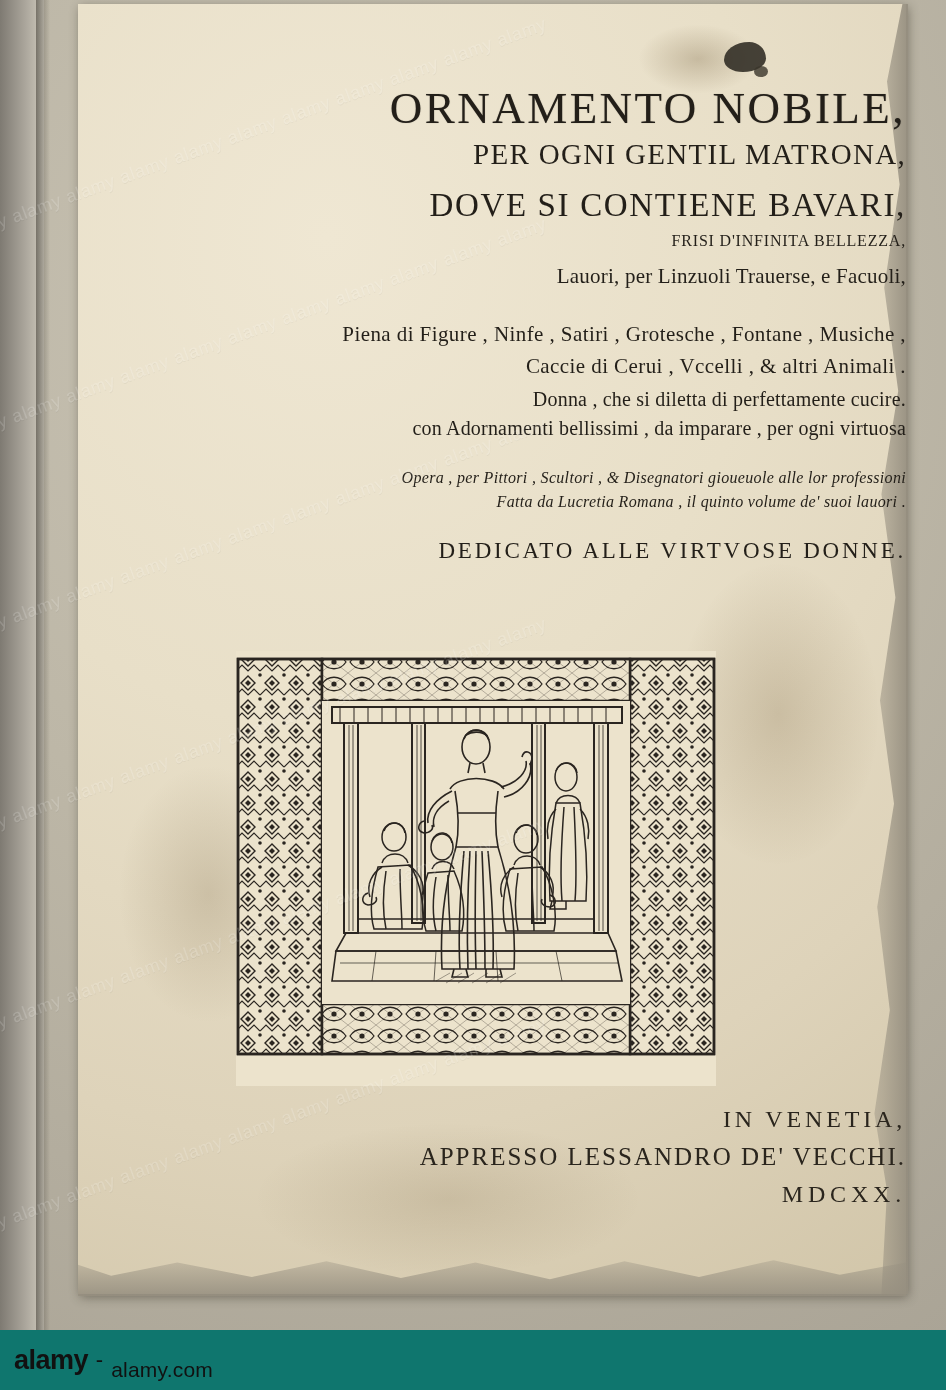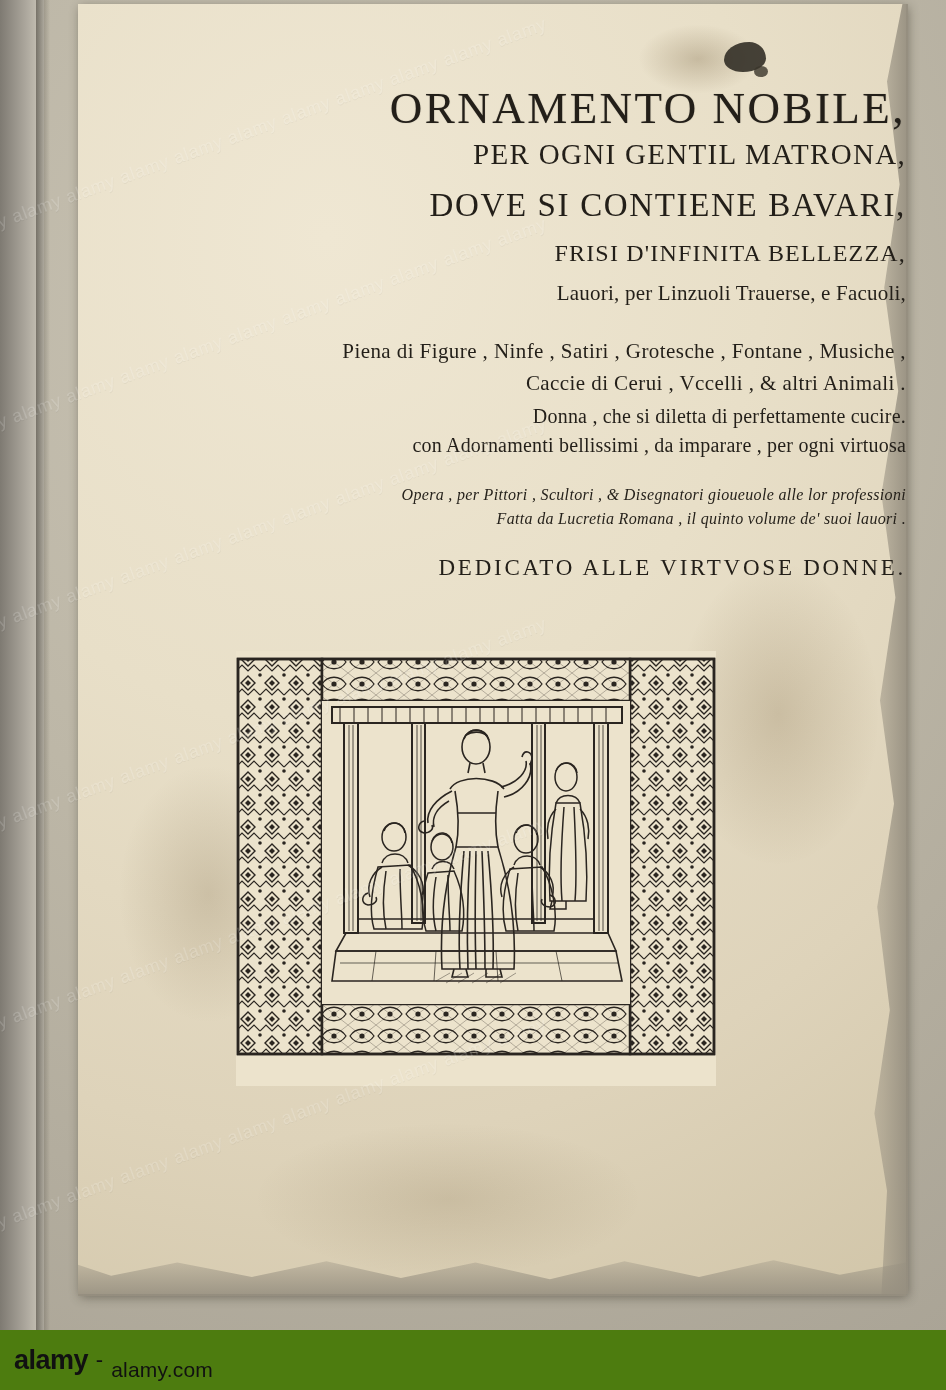--- a/index.html
+++ b/index.html
@@ -132,23 +132,23 @@
     font-size: 29px;
     letter-spacing: .045em;
     margin-top: 4px;
   }
   .l3 {
     font-size: 33px;
     letter-spacing: .05em;
     margin-top: 16px;
   }
   .l4 {
-    font-size: 24px;
+    font-size: 16px;
     letter-spacing: .05em;
-    margin-top: 16px;
+    margin-top: 8px;
   }
   .l5 {
     font-size: 21px;
     letter-spacing: .01em;
     margin-top: 14px;
     font-family: "Liberation Serif", serif;
   }
   .italic-blk {
     margin-top: 30px;
     font-size: 21px;
@@ -203,21 +203,21 @@
   .im2 { font-size: 25px; letter-spacing: .08em; margin-top: 10px; }
   .im3 { font-size: 24px; letter-spacing: .20em; margin-top: 10px; }
 
   
   #watermark-bar {
     position: absolute;
     left: 0;
     top: 1330px;
     width: 946px;
     height: 60px;
-    background: #4d7c0f;
+    background: #0f766e;
     display: flex;
     align-items: center;
     padding-left: 14px;
     box-sizing: border-box;
   }
   #wm-logo {
     font-size: 27px;
     font-weight: bold;
     color: #111111;
     font-family: "Liberation Sans", sans-serif;
@@ -474,20 +474,25 @@
           <line x1="222" y1="332" x2="238" y2="322"></line>
           <line x1="236" y1="332" x2="252" y2="322"></line>
           <line x1="250" y1="332" x2="266" y2="322"></line>
           <line x1="264" y1="332" x2="280" y2="322"></line>
         </g>
 
         <rect x="2" y="8" width="476" height="395" fill="none" stroke="#2a2520" stroke-width="2.5"></rect>
       </svg>
     </div>
 
+    <div id="imprint">
+      <p class="line im1">IN VENETIA,</p>
+      <p class="line im2">APPRESSO LESSANDRO DE' VECCHI.</p>
+      <p class="line im3">MDCXX.</p>
+    </div>
 
     <div id="wm-tile">
       <div class="wm-row" style="left:-60px;  top:120px;  transform:rotate(-20deg);">alamy  alamy  alamy  alamy  alamy  alamy  alamy  alamy  alamy  alamy  alamy</div>
       <div class="wm-row" style="left:-60px;  top:320px;  transform:rotate(-20deg);">alamy  alamy  alamy  alamy  alamy  alamy  alamy  alamy  alamy  alamy  alamy</div>
       <div class="wm-row" style="left:-60px;  top:520px;  transform:rotate(-20deg);">alamy  alamy  alamy  alamy  alamy  alamy  alamy  alamy  alamy  alamy  alamy</div>
       <div class="wm-row" style="left:-60px;  top:720px;  transform:rotate(-20deg);">alamy  alamy  alamy  alamy  alamy  alamy  alamy  alamy  alamy  alamy  alamy</div>
       <div class="wm-row" style="left:-60px;  top:920px;  transform:rotate(-20deg);">alamy  alamy  alamy  alamy  alamy  alamy  alamy  alamy  alamy  alamy  alamy</div>
       <div class="wm-row" style="left:-60px;  top:1120px; transform:rotate(-20deg);">alamy  alamy  alamy  alamy  alamy  alamy  alamy  alamy  alamy  alamy  alamy</div>
     </div>
 

